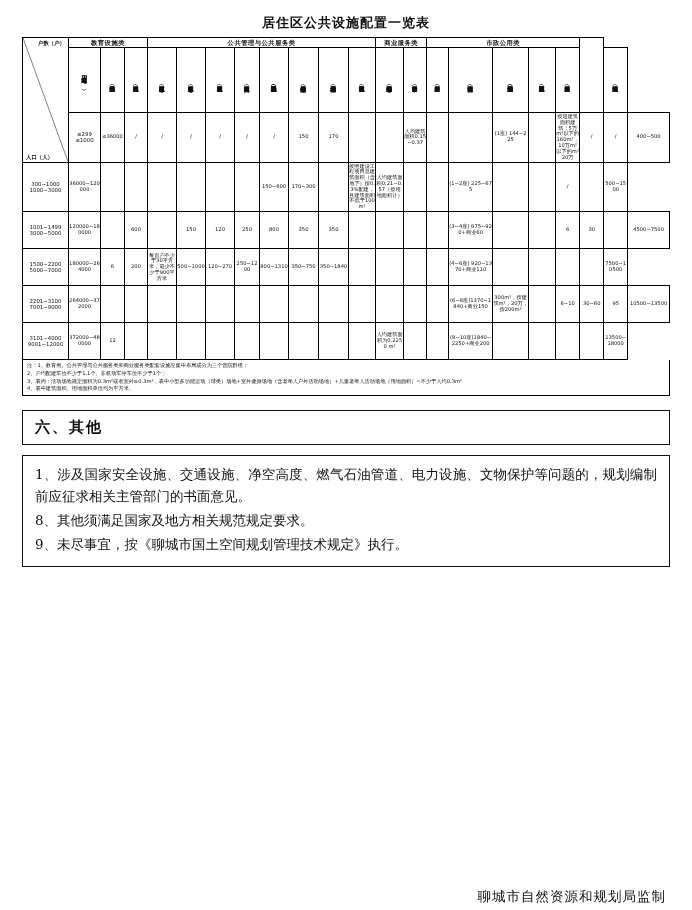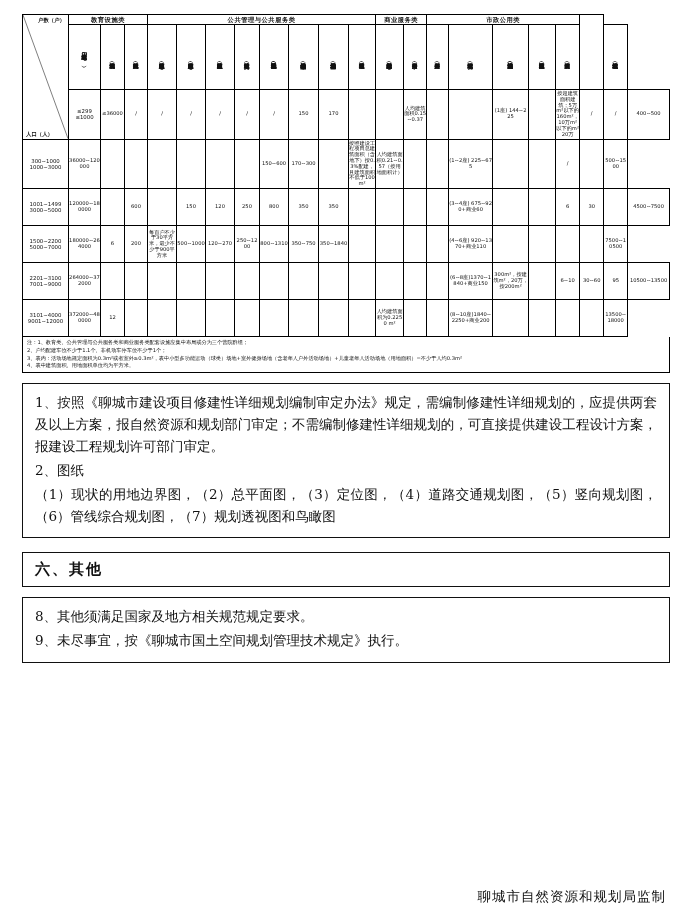--- a/index.html
+++ b/index.html
@@ -59,20 +59,21 @@
     font-family:"DejaVu Serif","Liberation Serif",serif;
     font-size:13.5px;letter-spacing:1px;
   }
 </style>
 </head>
 <body>
 
 <div class="page">
 
   <div class="tbl-wrap">
+    <div class="tbl-title">居住区公共设施配置一览表</div>
 
     <table class="cfg">
       <colgroup>
         <col style="width:46px">
           <col style="width:32px">
           <col style="width:24px">
           <col style="width:23px">
         <col style="width:29px">
           <col style="width:29px">
           <col style="width:29px">
@@ -271,26 +272,22 @@
     </table>
 
     <div class="notes" id="notes-box">
         <div>注：1、教育类、公共管理与公共服务类和商业服务类配套设施应集中布局或分为三个营院群组；</div>
         <div>2、户均配建车位不少于1.1个、非机动车停车位不少于1个；</div>
         <div>3、表内：活动场地规定面积为0.3m²或者室外≥0.3m²，表中小型多功能运动（球类）场地+室外健身场地（含老年人户外活动场地）+儿童老年人活动场地（用地面积）=不少于人均0.3m²</div>
         <div>4、表中建筑面积、用地面积单位均为平方米。</div>
       </div>
   </div>
 
-  <div class="sec">
-    <p>1、按照《聊城市建设项目修建性详细规划编制审定办法》规定，需编制修建性详细规划的，应提供两套及以上方案，报自然资源和规划部门审定；不需编制修建性详细规划的，可直接提供建设工程设计方案，报建设工程规划许可部门审定。</p>
-    <p>2、图纸</p>
-    <p>（1）现状的用地边界图，（2）总平面图，（3）定位图，（4）道路交通规划图，（5）竖向规划图，（6）管线综合规划图，（7）规划透视图和鸟瞰图</p>
-  </div>
 
   <div class="sec-h">六、其他</div>
   <div class="sec">
+    <p>1、涉及国家安全设施、交通设施、净空高度、燃气石油管道、电力设施、文物保护等问题的，规划编制前应征求相关主管部门的书面意见。</p>
     <p>8、其他须满足国家及地方相关规范规定要求。</p>
     <p>9、未尽事宜，按《聊城市国土空间规划管理技术规定》执行。</p>
   </div>
 
   <div class="sign">聊城市自然资源和规划局监制</div>
 </div>
 
 </body></html>

